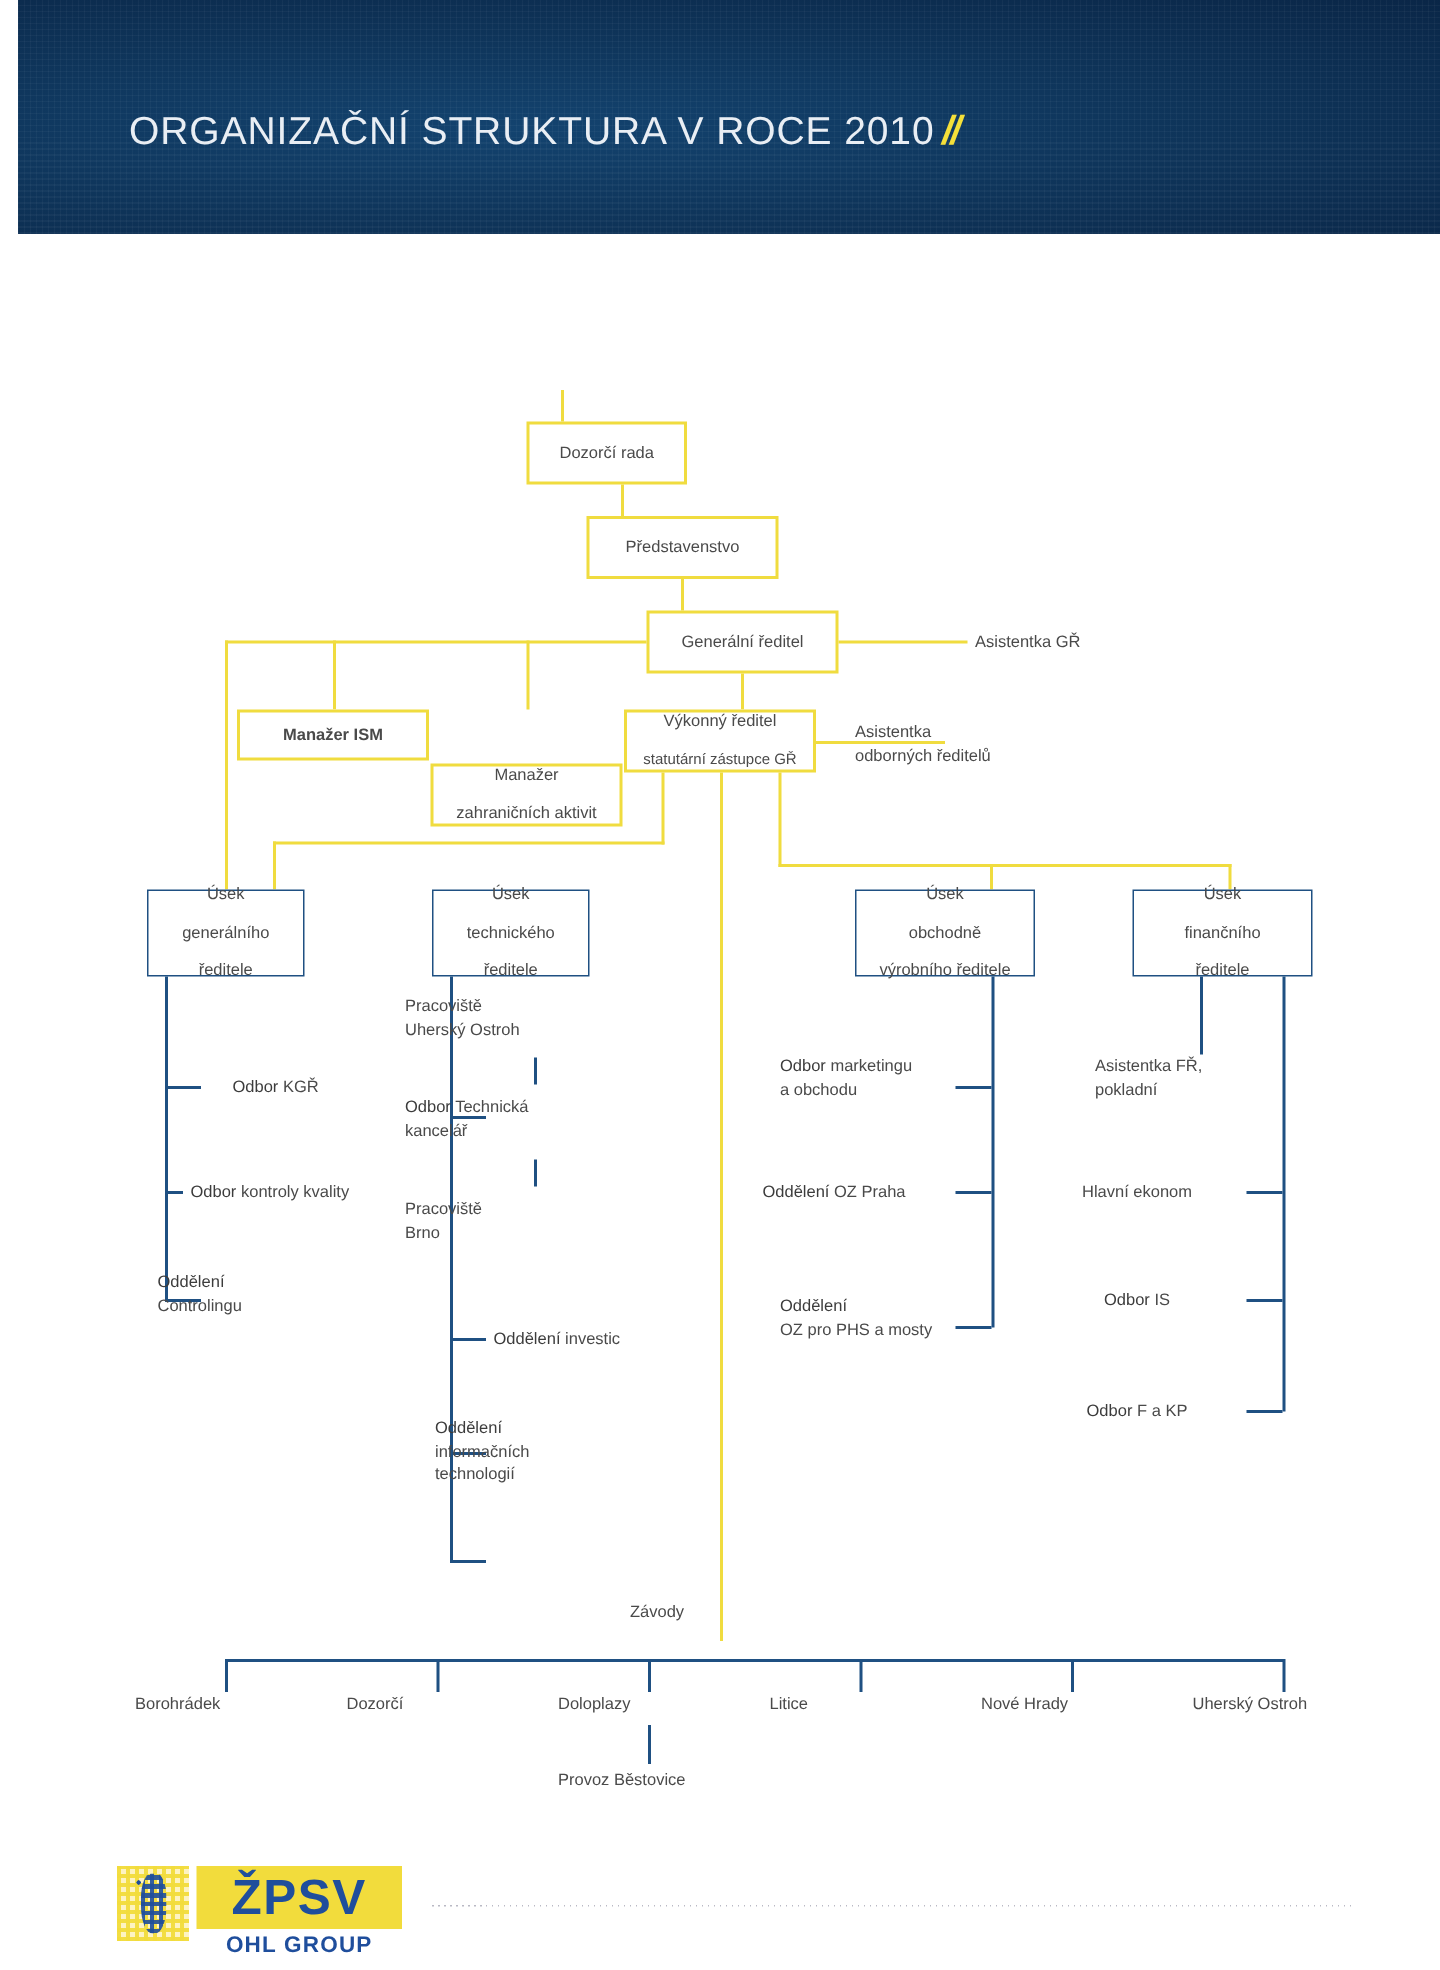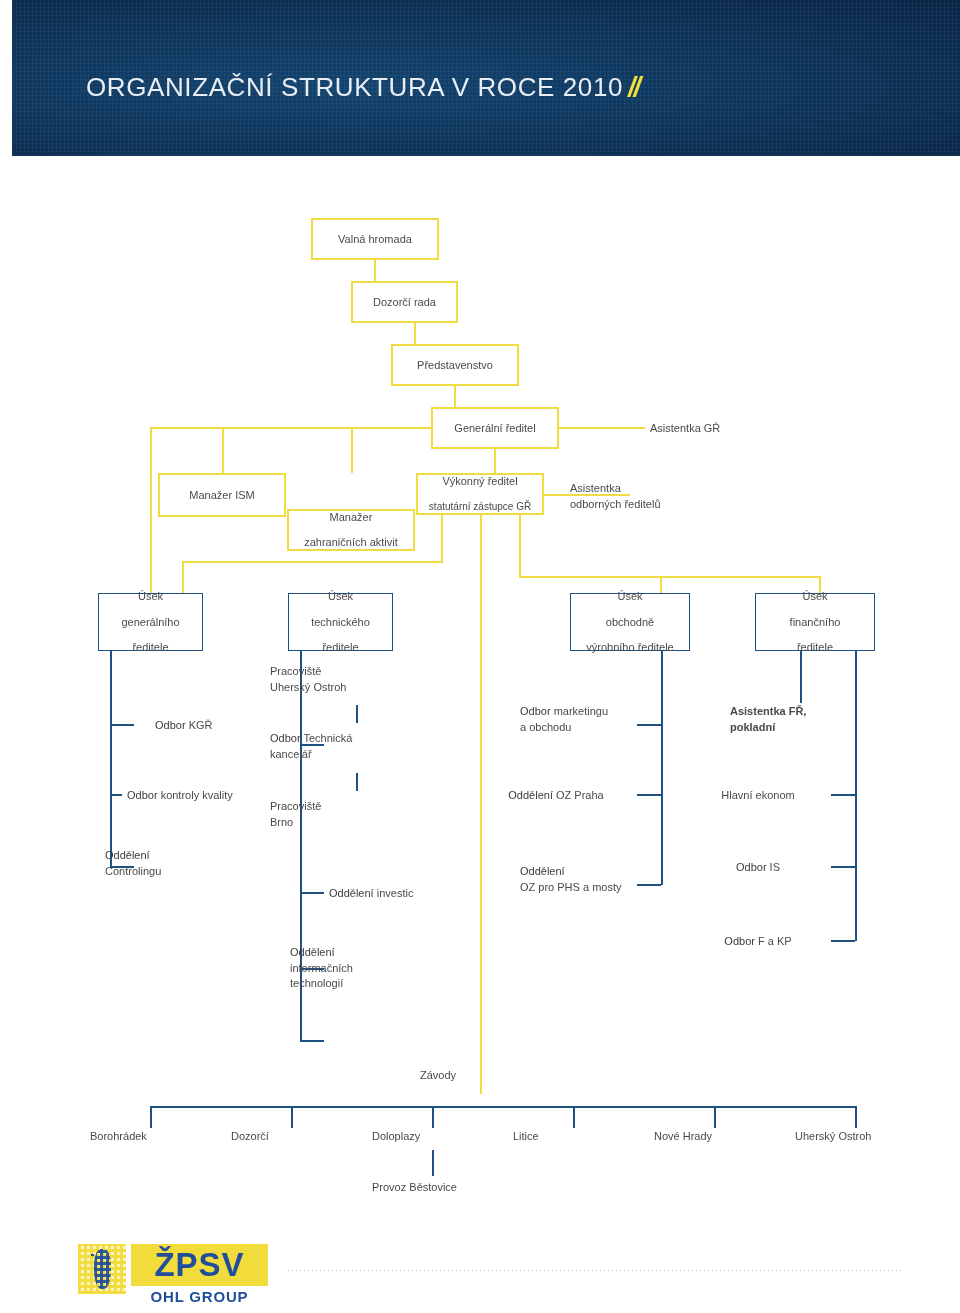--- a/index.html
+++ b/index.html
@@ -96,23 +96,20 @@
 <body>
 
 <div id="header">
   <div id="header-title">
     <span>ORGANIZAČNÍ STRUKTURA V ROCE 2010</span><span id="header-slashes">//</span>
   </div>
 </div>
 
 <div id="chart">
 
-  <div class="box yel" style="left:311px; top:62px; width:128px; height:42px;">
-    <span>Valná hromada</span>
-    </div>
 
   <div class="box yel" style="left:351px; top:125px; width:107px; height:42px;">
     <span>Dozorčí rada</span>
     </div>
 
   <div class="box yel" style="left:391px; top:188px; width:128px; height:42px;">
     <span>Představenstvo</span>
     </div>
 
   <div class="box yel" style="left:431px; top:251px; width:128px; height:42px;">
@@ -126,21 +123,21 @@
   <div class="h y" style="left:559px; top:271px; width:86px;"></div>
   <div class="lbl" style="left:650px; top:265px;">Asistentka GŘ</div>
 
   <div class="v y" style="left:494px; top:293px; height:24px;"></div>
 
   <div class="h y" style="left:150px; top:271px; width:281px;"></div>
   <div class="v y" style="left:150px; top:271px; height:166px;"></div>
   <div class="v y" style="left:222px; top:271px; height:46px;"></div>
   <div class="v y" style="left:351px; top:271px; height:46px;"></div>
 
-  <div class="box yel" style="left:158px; top:317px; width:128px; height:44px;">
+  <div class="box yel" style="left:158px; top:317px; width:128px; height:34px;font-weight:bold;">
     <span>Manažer ISM</span>
     </div>
 
   <div class="box yel" style="left:287px; top:317px; width:128px; height:42px;margin-top:36px;">
     <span><span>Manažer</span><br>
       <span>zahraničních aktivit</span></span>
     </div>
 
   <div class="box yel" style="left:416px; top:317px; width:128px; height:42px;">
     <span><span>Výkonný ředitel</span><br>
@@ -241,21 +238,21 @@
     <span>a obchodu</span></div>
 
   <div class="lbl r" style="left:480px; top:632px; width:152px;">
     <b>Oddělení</b><span> OZ Praha</span></div>
 
   <div class="lbl c" style="left:520px; top:708px; width:115px;">
     <b>Oddělení</b><br>
     <span>OZ pro PHS a mosty</span></div>
 
   <div class="v" style="left:800px; top:495px; height:52px;"></div>
-  <div class="lbl c" style="left:730px; top:548px; width:140px;font-weight:bold;">
+  <div class="lbl c" style="left:730px; top:548px; width:140px;">
     <span>Asistentka FŘ,</span><br>
     <span>pokladní</span></div>
 
   <div class="v" style="left:855px; top:495px; height:290px;"></div>
   <div class="h" style="left:831px; top:638px; width:24px;"></div>
   <div class="h" style="left:831px; top:710px; width:24px;"></div>
   <div class="h" style="left:831px; top:784px; width:24px;"></div>
 
   <div class="lbl r" style="left:690px; top:632px; width:136px;">
     <span>Hlavní ekonom</span></div>

